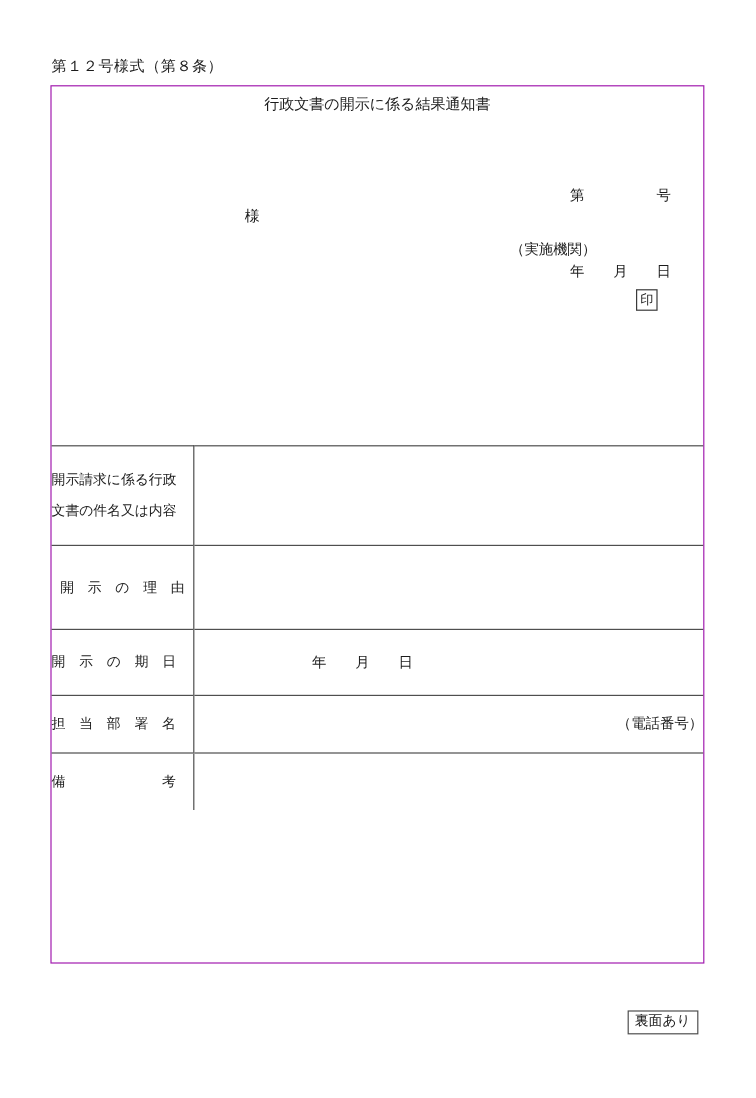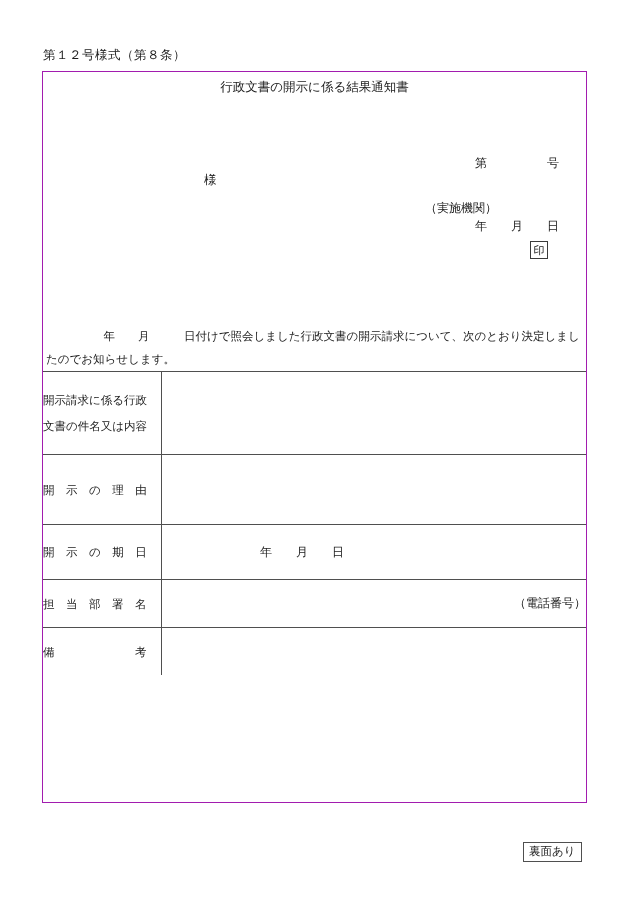--- a/index.html
+++ b/index.html
@@ -114,21 +114,21 @@
   td.val {
     font-size: 12px;
     padding-left: 8px;
     white-space: pre;
   }
   td.val.v-date   { padding-left: 98px; }
   td.val.v-center { text-align: right; padding-left: 0; }
   tr.r0 td { height: 82px; }
   tr.r1 td { height: 56px; }
   tr.r2 td { height: 70px; }
-  tr.r3 td { height: 69px; }
+  tr.r3 td { height: 69px; text-align: center; }
   tr.r4 td { height: 54px; margin-top: 13px; }
   tr.r5 td { height: 47px; }
   tr.r6 td { height: 47px; }
   .back-note {
     position: absolute;
     left: 523px;
     top: 842px;
     border: 1px solid #4f4f4f;
     font-size: 11.5px;
     line-height: 15px;
@@ -146,22 +146,20 @@
 <div class="sheet">
   <div class="sheet-top">
     <div class="doc-title">行政文書の開示に係る結果通知書</div>
     <div class="num-block">
       <div>第　　　　　号</div>
       <div>年　　月　　日</div>
     </div>
     <div class="addressee">様</div>
     <div class="issuer">（実施機関）</div>
     <div class="seal">印</div>
-    <div class="body-par">　　　　　年　　月　　　日付けで照会しました行政文書の開示請求について、次のとおり決定しまし
-たのでお知らせします。</div>
   </div>
 
   <table class="form">
     <tbody>
       <tr class="r0">
         <td class="lab">開示請求に係る行政
 文書の件名又は内容</td>
         <td class="val"></td>
       </tr>
       <tr class="r3">

